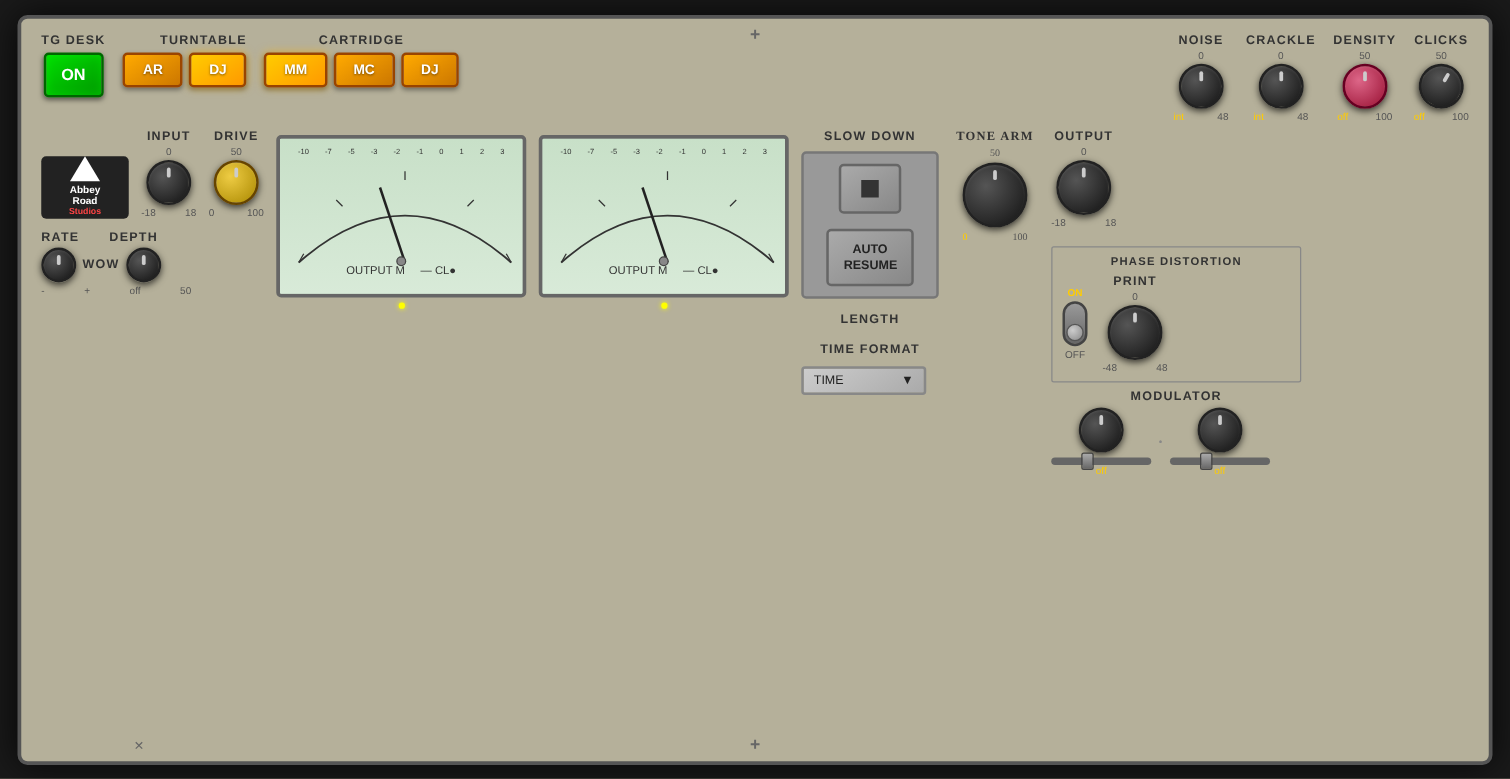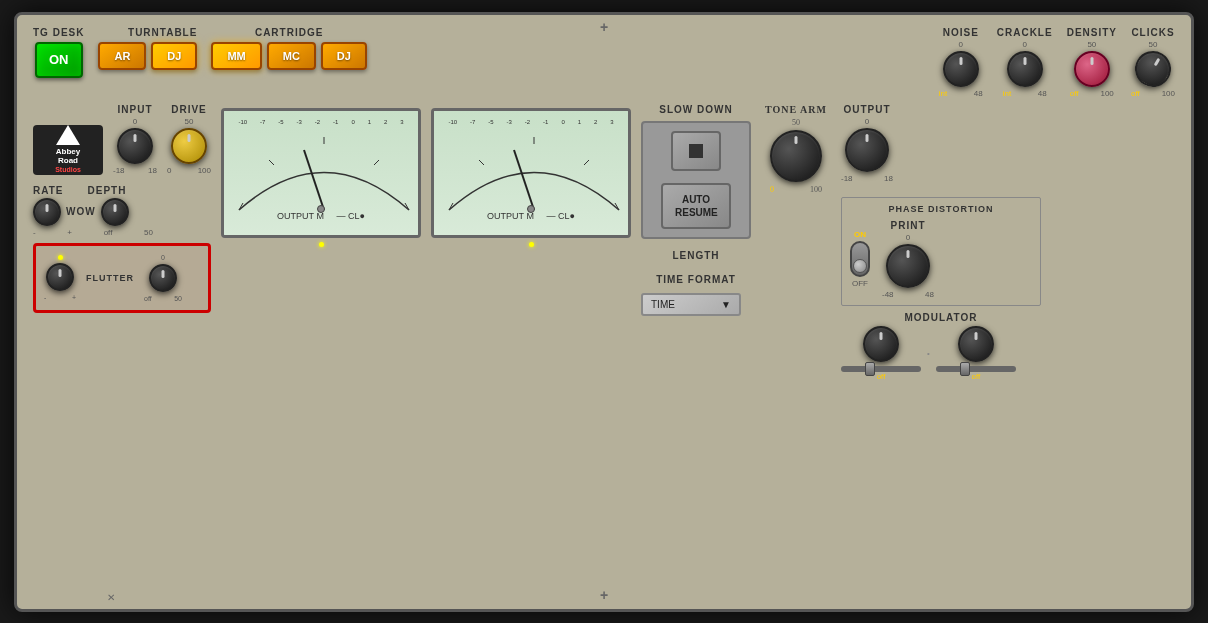--- a/index.html
+++ b/index.html
@@ -493,43 +493,20 @@
             </div>
         </div>
         <div style="display:flex; justify-content:space-between; width:120px;">
           <span style="font-size:8px;color:#555;">-</span>
           <span style="font-size:8px;color:#555;">+</span>
           <span style="font-size:8px;color:#555;">off</span>
           <span style="font-size:8px;color:#555;">50</span>
         </div>
       </div>
 
-      <div class="flutter-section">
-        <div style="display:flex; flex-direction:column; align-items:center; gap:3px;">
-          <div class="yellow-dot"></div>
-          <div class="knob small">
-              <div class="knob-dot"></div>
-            </div>
-          <div style="display:flex; justify-content:space-between; width:32px;">
-            <span style="font-size:7px;color:#555;">-</span>
-            <span style="font-size:7px;color:#555;">+</span>
-          </div>
-        </div>
-        <span class="wow-label-between" style="font-size:9px;">FLUTTER</span>
-        <div style="display:flex; flex-direction:column; align-items:center; gap:3px;">
-          <div style="font-size:7px;color:#555;">0</div>
-          <div class="knob small">
-              <div class="knob-dot"></div>
-            </div>
-          <div style="display:flex; justify-content:space-between; width:38px;">
-            <span style="font-size:7px;color:#555;">off</span>
-            <span style="font-size:7px;color:#555;">50</span>
-          </div>
-        </div>
-      </div>
 
     </div>
 
     <div class="meters-section">
 
       <div style="display:flex; flex-direction:column; align-items:center; gap:4px;">
         <div class="vu-meter">
           <div class="vu-meter-bg">
 
             <div style="position:absolute; top:8px; left:8px; right:8px; display:flex; justify-content:space-around; font-size:6px; color:#333;">

